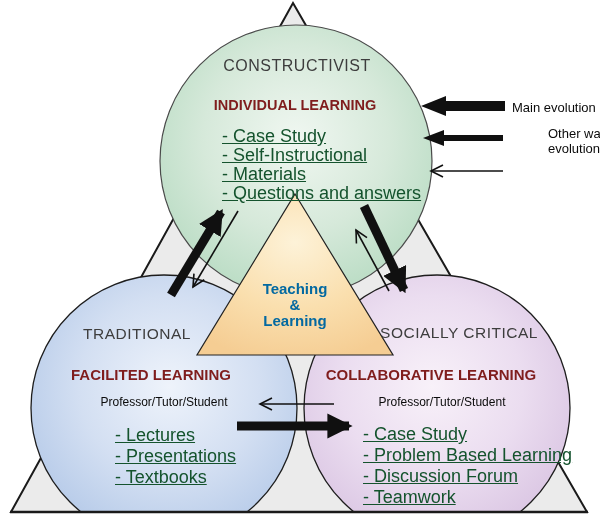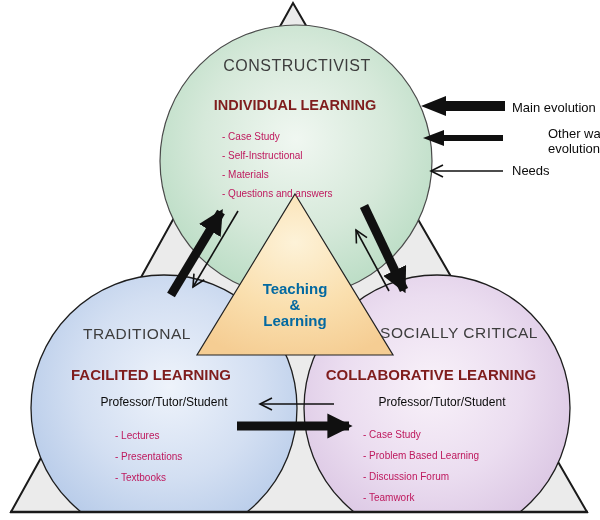--- a/index.html
+++ b/index.html
@@ -10,21 +10,21 @@
     font-family:"Liberation Sans", sans-serif;
     overflow:hidden;
     border-radius:6px;
   }
   #stage svg{position:absolute;left:0;top:0;}
   .txt{position:absolute;color:#111;line-height:1.15;}
   .ctr{text-align:center;}
   .node-title{font-size:15.5px;color:#3d3d3d;letter-spacing:.5px;}
   .node-heading{font-size:14.5px;font-weight:bold;color:#7f1d1d;}
   .node-sub{font-size:12px;color:#0b0b0b;}
-  .list{font-size:10px;color:#be185d;}
+  .list{font-size:18px;color:#14532d;text-decoration:underline;}
   .list > div{white-space:nowrap;}
   .green-list > div{line-height:19px;}
   .bottom-list > div{line-height:21px;}
   .center-label{font-size:15px;font-weight:bold;line-height:16px;color:#0369a1;}
   .legend-label{font-size:13px;color:#0b0b0b;line-height:15px;}
 </style>
 </head>
 <body>
 
 <div id="stage">
@@ -119,15 +119,14 @@
   </div>
 
   <div class="txt ctr center-label" style="left:235px;top:281px;width:120px;">
     <div>Teaching</div>
     <div>&amp;</div>
     <div>Learning</div>
   </div>
 
   <div class="txt legend-label" style="left:512px;top:100px;width:86px;">Main evolution</div>
   <div class="txt legend-label" style="left:512px;top:126px;width:86px;margin-left:36px;">Other way of evolution</div>
-  <div class="txt legend-label" style="left:512px;top:163px;width:86px;">Needs</div>
 
 </div>
 
 </body></html>

